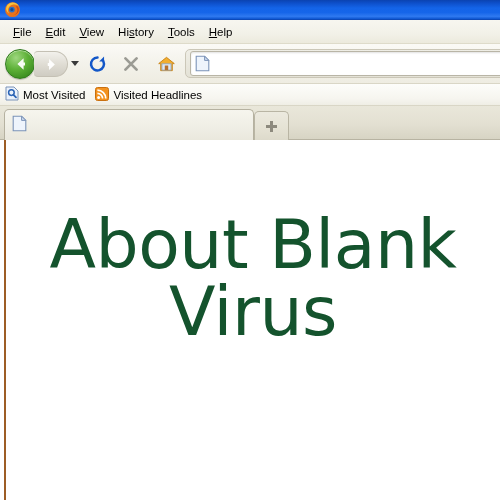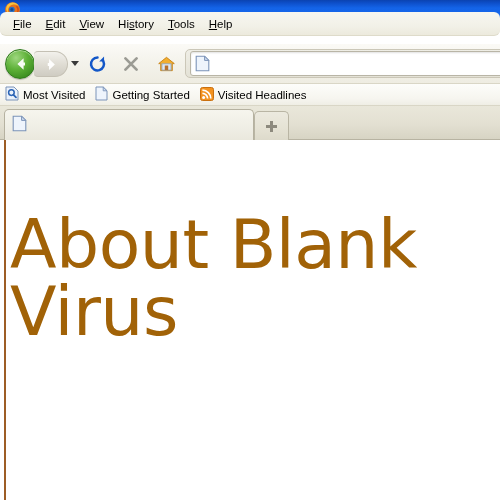--- a/index.html
+++ b/index.html
@@ -25,28 +25,27 @@
         #1565e9 62%, #2f79f0 82%, #0f57d2 94%, #0a3ea6 100%);
     overflow: hidden;
   }
   .ff-logo {
     position: absolute; left: 4px; top: 1px;
     width: 17px; height: 17px;
   }
 
   
   .menubar {
-    position: absolute; left: 0; top: 12px;
+    position: absolute; left: 0; top: 20px;
     width: 500px; height: 24px;
     background: linear-gradient(to bottom, #f7f6f0 0%, #f2f1e8 60%, #eceadd 100%);
     border-bottom: 1px solid #dedbca;
     box-sizing: border-box;
     display: flex; align-items: center;
     padding-left: 6px;
-    border-radius: 6px;
   }
   .menu-item {
     font-size: 11.5px;
     color: #000000;
     padding: 1px 7px 1px 7px;
     line-height: 14px;
     white-space: nowrap;
   }
   .menu-item u { text-decoration: underline; }
 
@@ -198,24 +197,24 @@
   }
   .left-rule {
     position: absolute; left: 4px; top: 0;
     width: 2px; height: 360px;
     background: #9d5d25;
   }
   .page-heading {
     position: absolute;
     left: 10px; right: 4px;
     top: 72px;
-    text-align: left;
+    text-align: center;
     font-size: 68px;
     line-height: 0.98;
-    color: #a16207;
+    color: #14532d;
     font-weight: normal;
     font-family: "DejaVu Sans", sans-serif;
     letter-spacing: -0.5px;
     margin: 0;
   }
 </style>
 </head>
 <body>
 
 <div id="app">
@@ -290,29 +289,20 @@
       <span>
         <svg width="14" height="15" viewBox="0 0 14 15">
           <path d="M1 1h8l4 4v9H1z" fill="#eaf1fb" stroke="#7b93b8" stroke-width="1"></path>
           <circle cx="6.4" cy="6.6" r="2.8" fill="none" stroke="#2a63b5" stroke-width="1.5"></circle>
           <path d="M8.5 8.8 11 11.3" stroke="#2a63b5" stroke-width="1.8" stroke-linecap="round"></path>
         </svg>
       </span>
       <span>Most Visited</span>
     </div>
 
-    <div class="bm">
-      <span>
-        <svg width="13" height="15" viewBox="0 0 13 15">
-          <path d="M1 1h7.2l3.8 3.8V14H1z" fill="#eef4fc" stroke="#7b93b8" stroke-width="1"></path>
-          <path d="M8.2 1v3.8H12z" fill="#cfdcf0" stroke="#7b93b8" stroke-width=".9"></path>
-        </svg>
-      </span>
-      <span>Getting Started</span>
-    </div>
 
     <div class="bm">
       <span>
         <svg width="14" height="14" viewBox="0 0 14 14">
           <rect x="0.5" y="0.5" width="13" height="13" rx="2" fill="#f3921f" stroke="#c9700f"></rect>
           <circle cx="3.6" cy="10.4" r="1.5" fill="#ffffff"></circle>
           <path d="M2.4 6.4a5.2 5.2 0 0 1 5.2 5.2" stroke="#ffffff" stroke-width="1.7" fill="none"></path>
           <path d="M2.4 3.2a8.4 8.4 0 0 1 8.4 8.4" stroke="#ffffff" stroke-width="1.7" fill="none"></path>
         </svg>
       </span>

